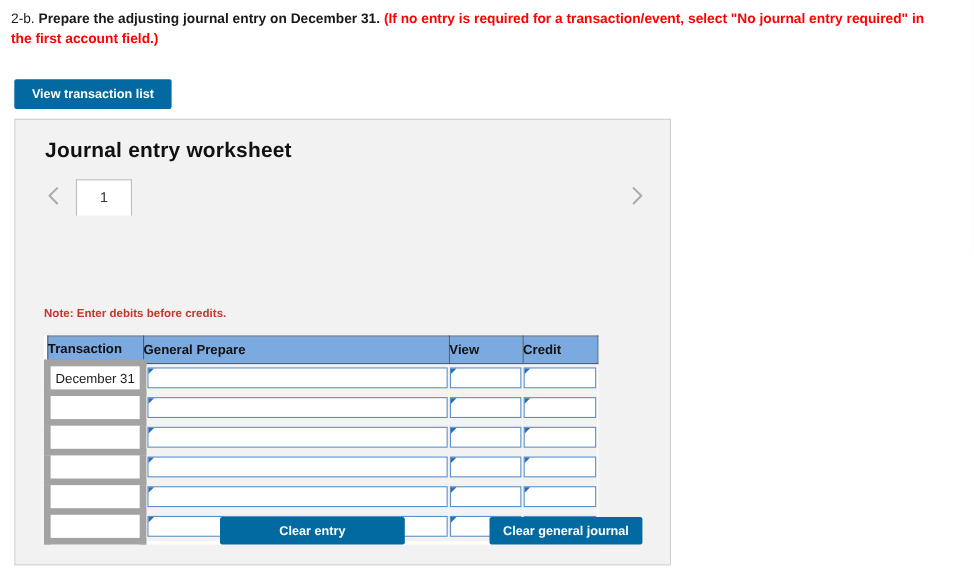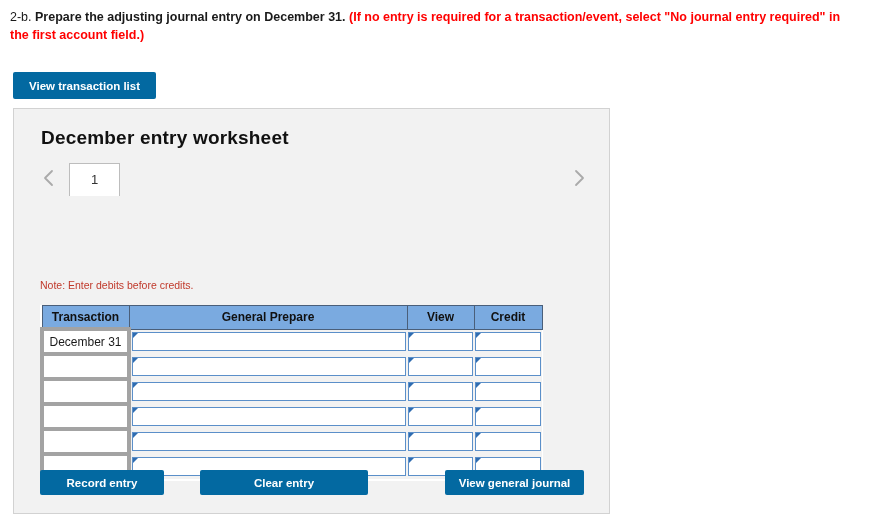--- a/index.html
+++ b/index.html
@@ -130,21 +130,21 @@
     top: 13px;
     font-size: 13px;
     color: #1a1a1a;
   }
 
   .note {
     position: absolute;
     left: 26px;
     top: 170px;
     font-size: 10.5px;
-    font-weight: normal;
+    font-weight: bold;
     color: #c0392b;
   }
 
   
   .jtable {
     position: absolute;
     left: 26px;
     top: 196px;
     width: 500px;
     border-collapse: collapse;
@@ -152,24 +152,24 @@
     background: #ffffff;
   }
   .jtable th {
     background: #7aaae0;
     border: 1px solid #4a5f7a;
     font-size: 12px;
     font-weight: bold;
     color: #111111;
     height: 21px;
     padding: 0;
-    text-align: center;
+    text-align: left;
   }
   .jtable td {
-    border: 4px solid #a3a3a3;
+    border: 6px solid #a3a3a3;
     height: 21px;
     padding: 0;
     vertical-align: middle;
   }
   .col-trans   { width: 87px; }
   .col-journal { width: 278px; }
   .col-debit   { width: 67px; }
   .col-credit  { width: 68px; }
 
   .td-trans {
@@ -234,21 +234,21 @@
 <body>
 
 <div class="question">
   <span class="q-label">2-b.</span><span class="q-text"> Prepare the adjusting journal entry on December 31. </span><span class="q-note">(If no entry is required for a transaction/event, select "No journal entry required" in the first account field.)</span>
 </div>
 
 <button class="btn btn-view-transaction">View transaction list</button>
 
 <div class="panel">
 
-  <div class="panel-title">December entry worksheet</div>
+  <div class="panel-title">Journal entry worksheet</div>
 
   <div class="tabs-wrap">
     <div class="chev chev-prev">
       <svg width="18" height="22" viewBox="0 0 18 22" aria-hidden="true">
         <polyline points="12,4 5,11 12,18" fill="none" stroke="#aaaaaa" stroke-width="1.8" stroke-linecap="round" stroke-linejoin="round"></polyline>
       </svg>
     </div>
     <div class="tab">1</div>
     <div class="chev chev-next">
       <svg width="18" height="22" viewBox="0 0 18 22" aria-hidden="true">
@@ -344,17 +344,16 @@
         <td class="td-input">
             <div class="cellbox"></div>
           </td>
         <td class="td-input">
             <div class="cellbox"></div>
           </td>
       </tr>
     </tbody>
   </table>
 
-  <button class="btn btn-record">Record entry</button>
   <button class="btn btn-clear">Clear entry</button>
-  <button class="btn btn-viewgj">View general journal</button>
+  <button class="btn btn-viewgj">Clear general journal</button>
 
 </div>
 
 </body></html>

